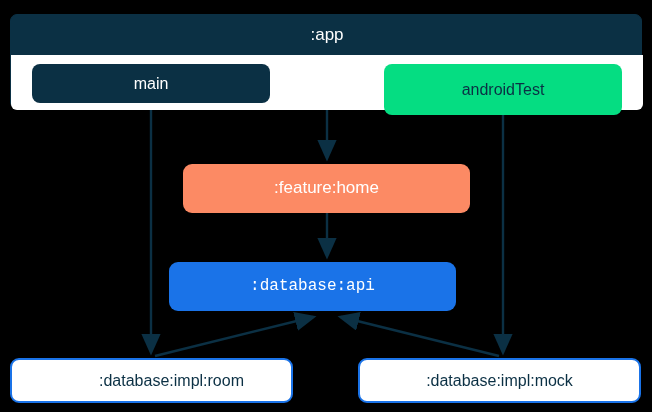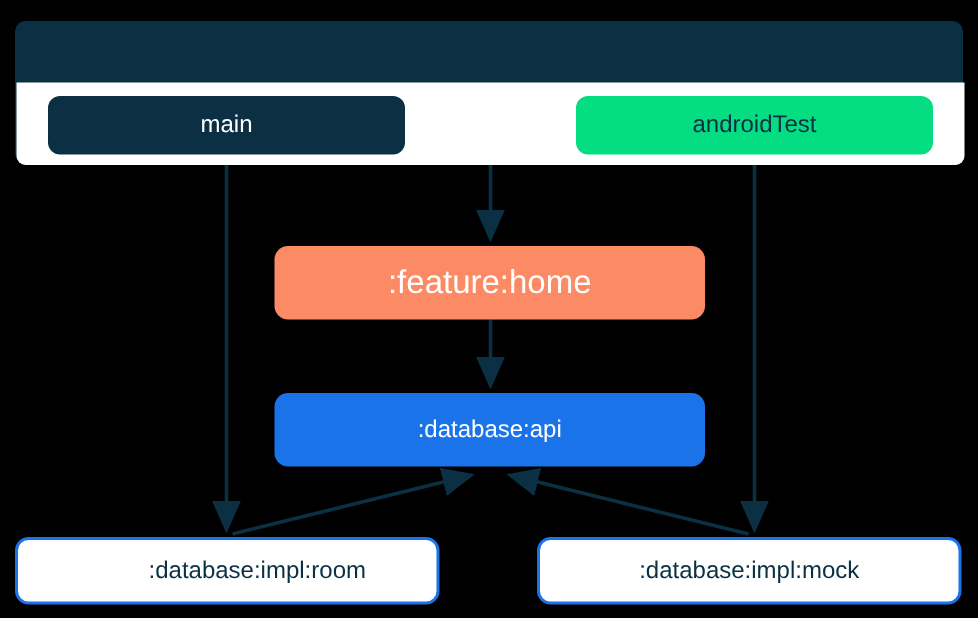--- a/index.html
+++ b/index.html
@@ -79,47 +79,48 @@
     background: #0b3044;
     color: #ffffff;
     border-radius: 8px;
     font-size: 16px;
     text-align: right;
   }
   #node-androidtest {
     left: 384px;
     top: 64px;
     width: 238px;
-    height: 39px;
+    height: 51px;
     background: #05dd82;
     color: #0b3044;
     border-radius: 8px;
     font-size: 16px;
   }
 
   
   #node-feature-home {
     left: 183px;
     top: 164px;
     width: 287px;
     height: 49px;
     background: #fc8a64;
     color: #ffffff;
     border-radius: 9px;
-    font-size: 22px;
+    font-size: 17px;
   }
   #node-database-api {
-    left: 183px;
+    left: 169px;
     top: 262px;
     width: 287px;
     height: 49px;
     background: #1a73e8;
     color: #ffffff;
     border-radius: 9px;
     font-size: 16px;
+    font-family: Liberation Mono, monospace;
   }
 
   
   #node-impl-room {
     left: 10px;
     top: 358px;
     width: 283px;
     height: 45px;
     background: #ffffff;
     color: #0b3044;
@@ -159,20 +160,21 @@
     <line x1="503" y1="103" x2="503" y2="352" stroke="#0b3044" stroke-width="2.4" marker-end="url(#arrowhead)"></line>
 
     <line x1="327" y1="213" x2="327" y2="256" stroke="#0b3044" stroke-width="2.4" marker-end="url(#arrowhead)"></line>
 
     <line x1="155" y1="356" x2="313" y2="317" stroke="#0b3044" stroke-width="2.4" marker-end="url(#arrowhead)"></line>
 
     <line x1="499" y1="356" x2="341" y2="317" stroke="#0b3044" stroke-width="2.4" marker-end="url(#arrowhead)"></line>
   </svg>
 
   <div class="node" id="app-container">
+    <div id="app-title">:app</div>
     <div id="app-body"></div>
   </div>
 
   <div class="node" id="node-main">
     <span>main</span>
   </div>
 
   <div class="node" id="node-androidtest">
     <span>androidTest</span>
   </div>

